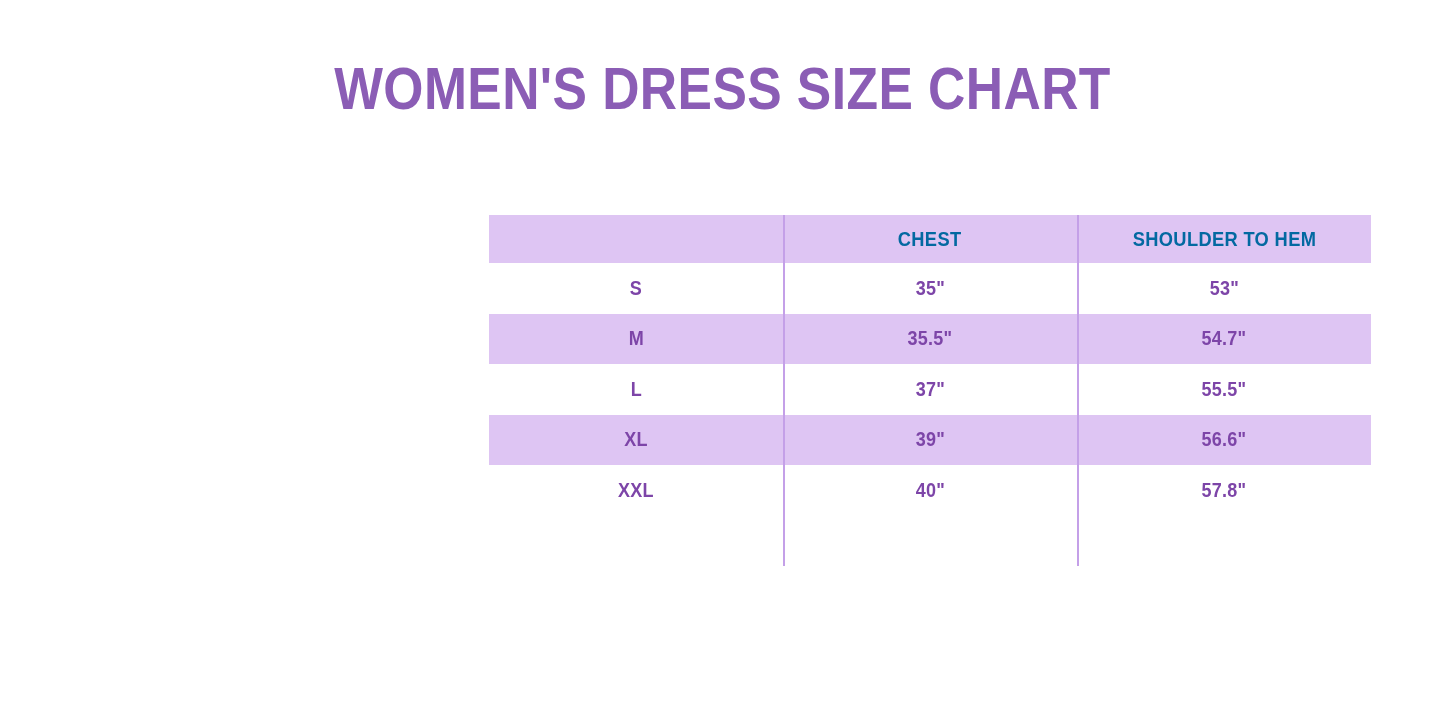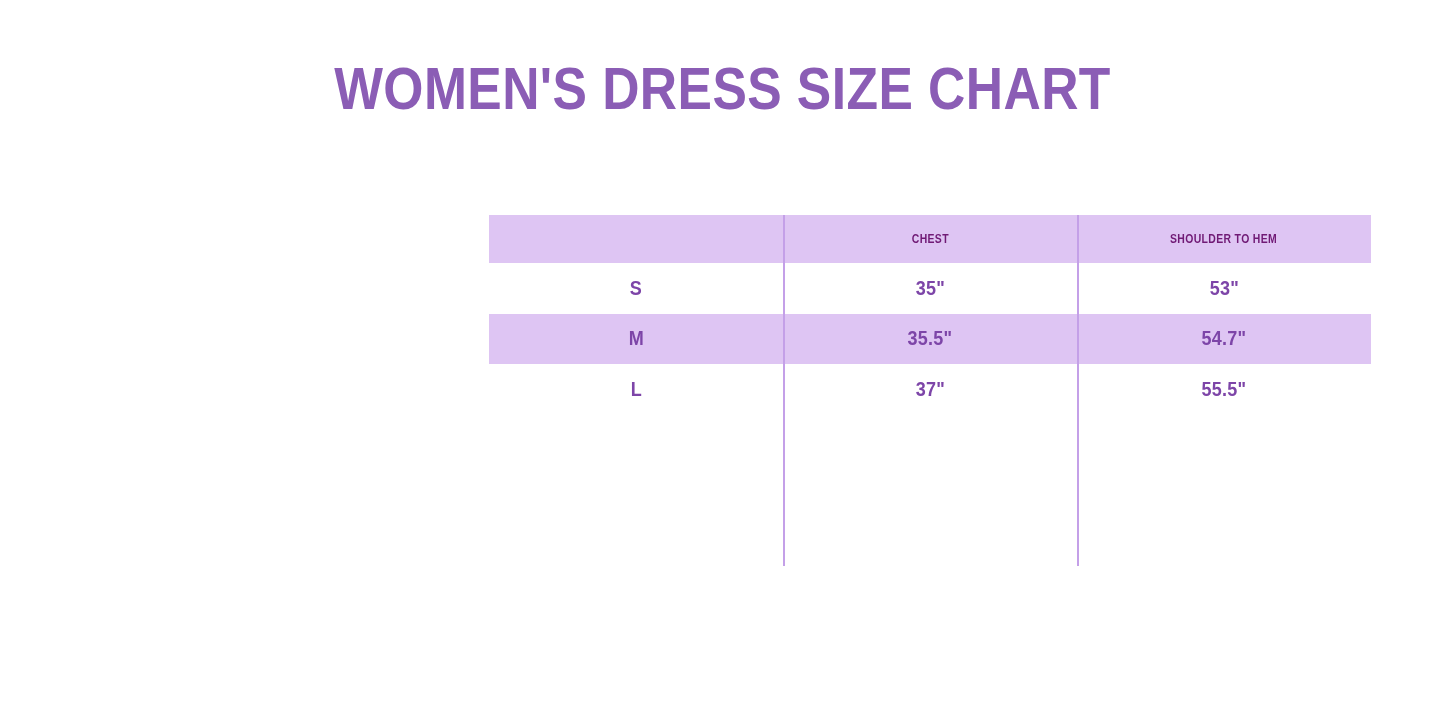--- a/index.html
+++ b/index.html
@@ -61,23 +61,23 @@
     font-weight: bold;
     transform-origin: center center;
   }
 
   
   .size-table thead tr {
     background: #DEC5F3;
   }
   .size-table thead th {
     height: 48px;
-    font-size: 12px;
+    font-size: 21px;
     letter-spacing: 0.4px;
-    color: #701a75;
+    color: #0369a1;
     white-space: nowrap;
   }
   .hdr-text {
     display: inline-block;
     transform: scaleX(0.87);
   }
 
   
   .size-table tbody tr {
     height: 50.5px;
@@ -161,21 +161,43 @@
           <span class="cell-text">L</span>
         </td>
         <td>
           <span class="cell-text">37"</span>
         </td>
         <td>
           <span class="cell-text">55.5"</span>
         </td>
       </tr>
 
-
+      <tr class="row-even">
+        <td>
+          <span class="cell-text">XL</span>
+        </td>
+        <td>
+          <span class="cell-text">39"</span>
+        </td>
+        <td>
+          <span class="cell-text">56.6"</span>
+        </td>
+      </tr>
+
+      <tr class="row-odd">
+        <td>
+          <span class="cell-text">XXL</span>
+        </td>
+        <td>
+          <span class="cell-text">40"</span>
+        </td>
+        <td>
+          <span class="cell-text">57.8"</span>
+        </td>
+      </tr>
 
 
     </tbody>
   </table>
 
   <div class="divider divider-1"></div>
   <div class="divider divider-2"></div>
 
 </div>
 

